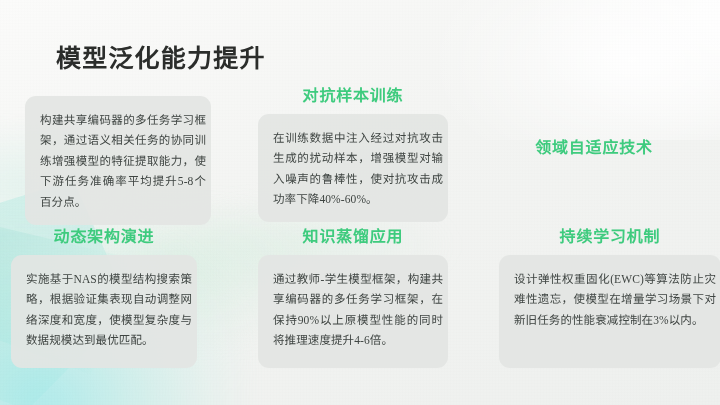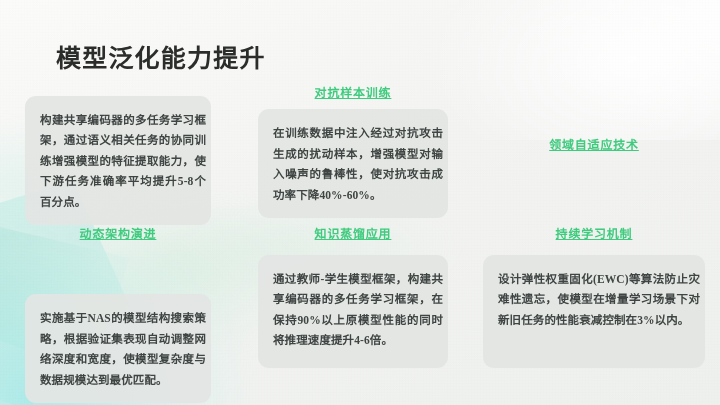--- a/index.html
+++ b/index.html
@@ -133,60 +133,58 @@
     width: 720px;
     height: 405px;
   }
   .cell {
     position: absolute;
     display: flex;
     flex-direction: column;
   }
   .cell-heading {
     font-family: "Liberation Sans", "DejaVu Sans", sans-serif;
-    font-size: 12px;
+    font-size: 16px;
     font-weight: 700;
     letter-spacing: 0.8px;
     color: #3ecb7e;
     text-align: center;
     margin: 0 0 9px 0;
     line-height: 1.1;
     height: 18px;
-    text-decoration: underline;
   }
   .cell-heading.is-empty {
     visibility: hidden;
   }
   .card {
     background: rgba(227, 229, 227, 0.92);
     border-radius: 11px;
     box-sizing: border-box;
     padding: 14px 5px 13px 15px;
     flex: 1 1 auto;
-    font-weight: bold;
   }
   .card-body {
     font-family: "Liberation Serif", "DejaVu Serif", serif;
     font-size: 11.5px;
     line-height: 1.78;
     color: #3f4542;
     letter-spacing: 0.1px;
     text-align: justify;
     text-justify: inter-ideograph;
   }
 
   
   .r1 { top: 87px; height: 130px; }
   .r2 { top: 228px; height: 140px; }
   .c1 { left: 25px;  width: 186px; }
   .c2 { left: 258px; width: 190px; }
   .c3 { left: 483px; width: 222px; justify-content: center; }
-  .r2.c1 { left: 25px;  width: 186px; gap: 44px; }
+  .r2.c1 { left: 11px;  width: 186px; }
   .r2.c2 { left: 258px; width: 190px; align-items: center; }
-  .r2.c3 { left: 483px; width: 222px; }
+  .r2.c3 { left: 499px; width: 222px; }
 </style>
 </head>
 <body>
 
 <div class="slide">
 
   <div class="deco deco-topright-fade"></div>
   <div class="deco deco-green-haze-title"></div>
   <div class="deco deco-green-haze-mid"></div>
   <div class="deco deco-mint-soft-top"></div>

